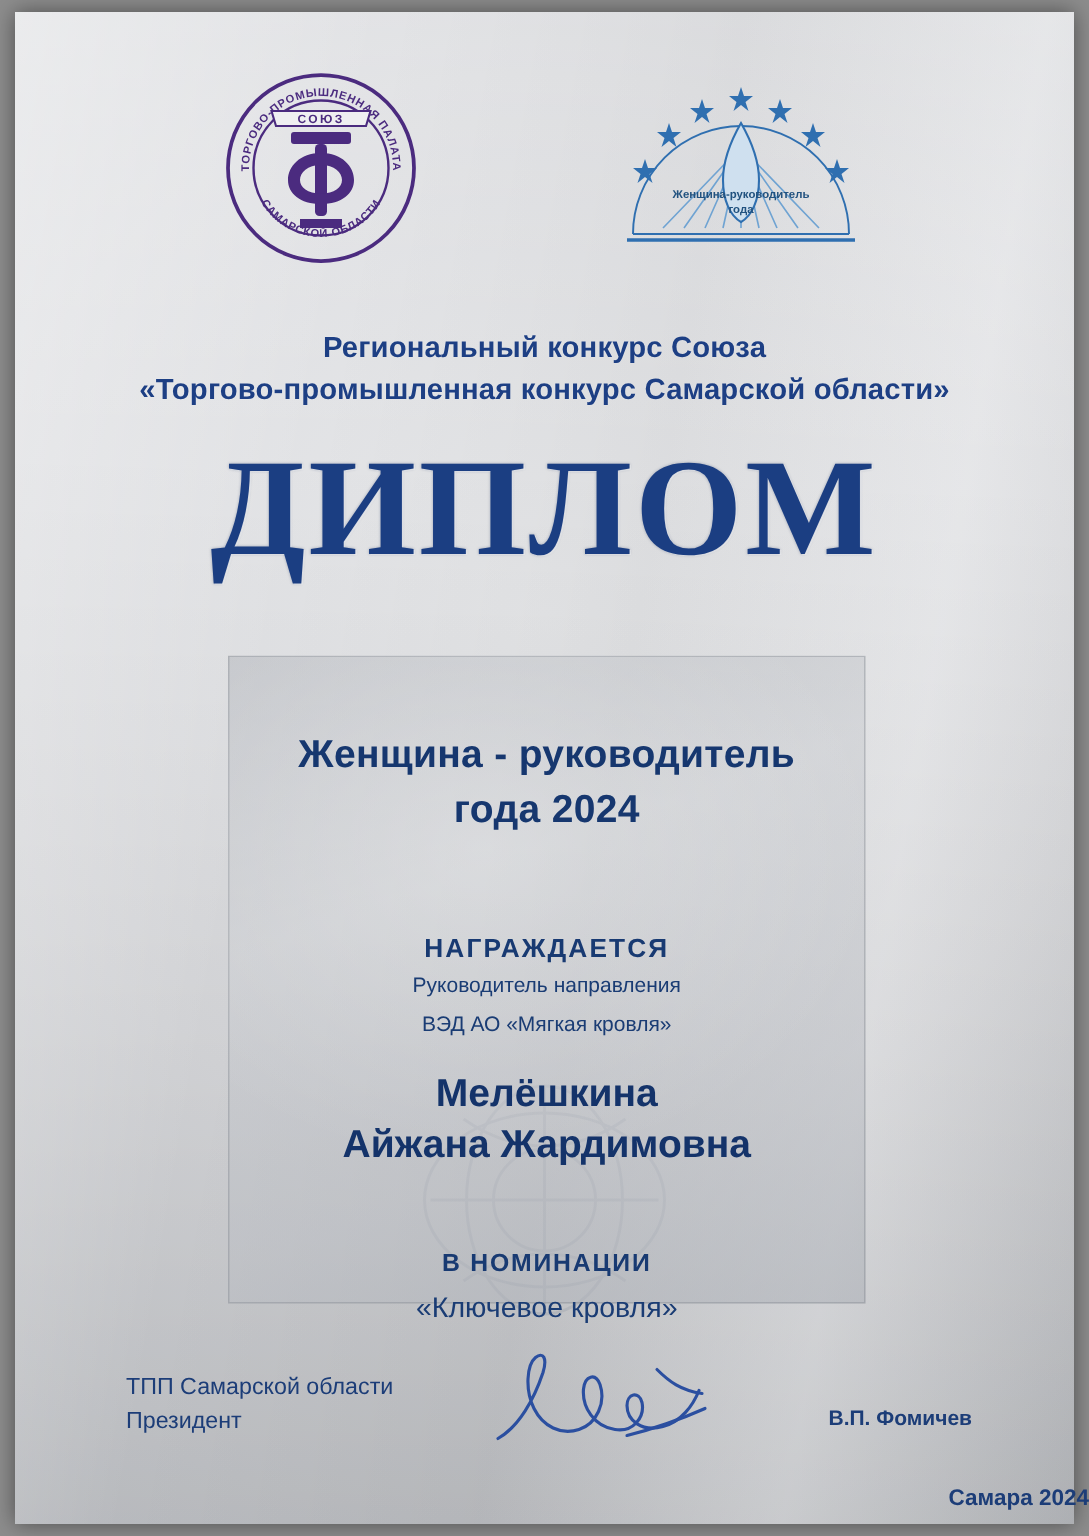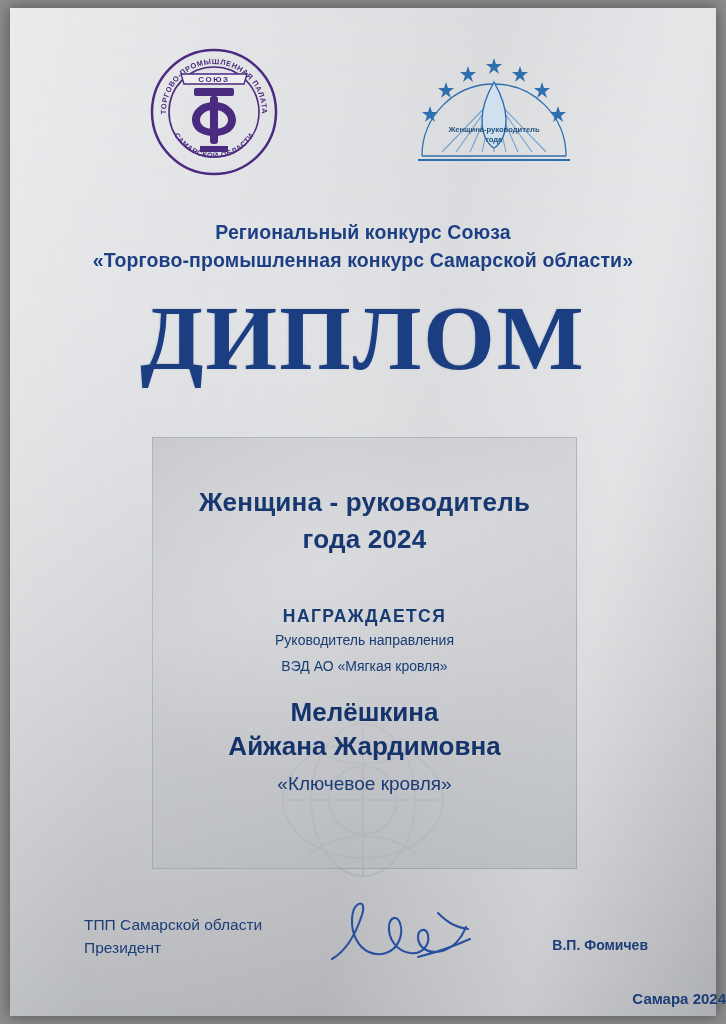--- a/index.html
+++ b/index.html
@@ -135,21 +135,21 @@
   }
   .nomination-title {
     font-weight: bold;
     font-size: 26px;
     line-height: 37px;
     color: #16376f;
     letter-spacing: 0.2px;
     margin-top: 19px;
   }
   .awarded-label {
-    margin-top: 48px;
+    margin-top: 64px;
     font-weight: bold;
     font-size: 17.5px;
     letter-spacing: 1.4px;
     color: #183a72;
   }
   .position {
     font-size: 14px;
     line-height: 26px;
     color: #1a3c74;
   }
@@ -308,20 +308,21 @@
         <div class="position">
           <div>Руководитель направления</div>
           <div>ВЭД  АО «Мягкая кровля»</div>
         </div>
 
         <div class="person-name">
           <div>Мелёшкина</div>
           <div>Айжана Жардимовна</div>
         </div>
 
+        <div class="category-label">В НОМИНАЦИИ</div>
         <div class="category-value">«Ключевое кровля»</div>
       </div>
     </div>
 
     <div class="footer">
       <div class="signer-role">
         <div>ТПП Самарской области</div>
         <div>Президент</div>
       </div>
 

